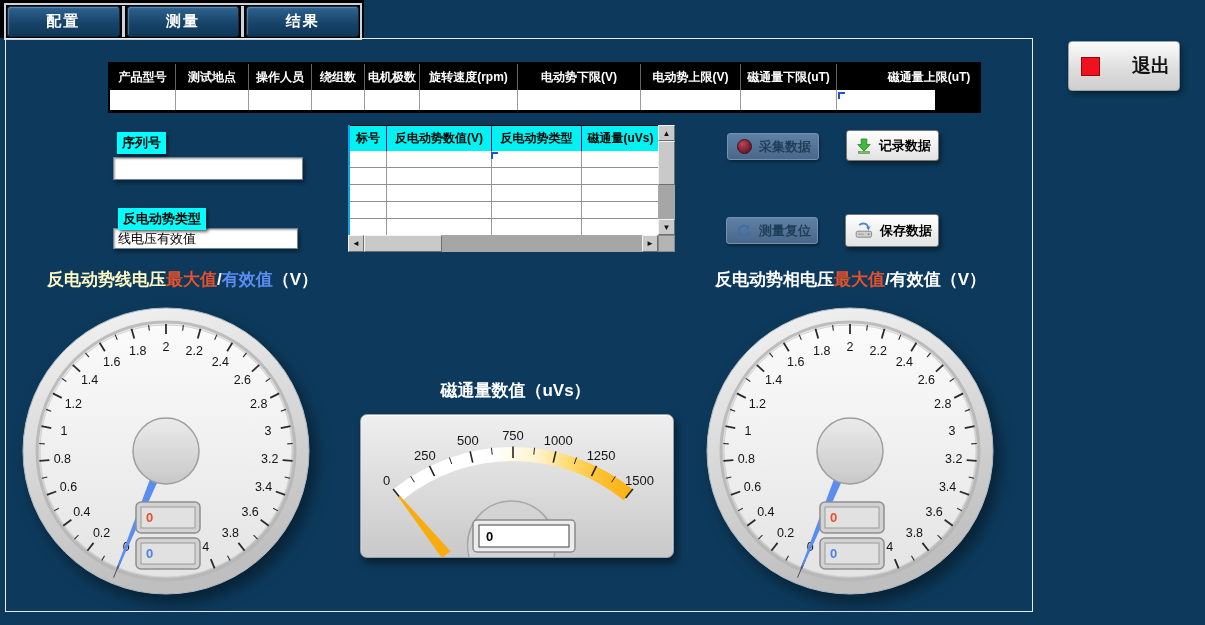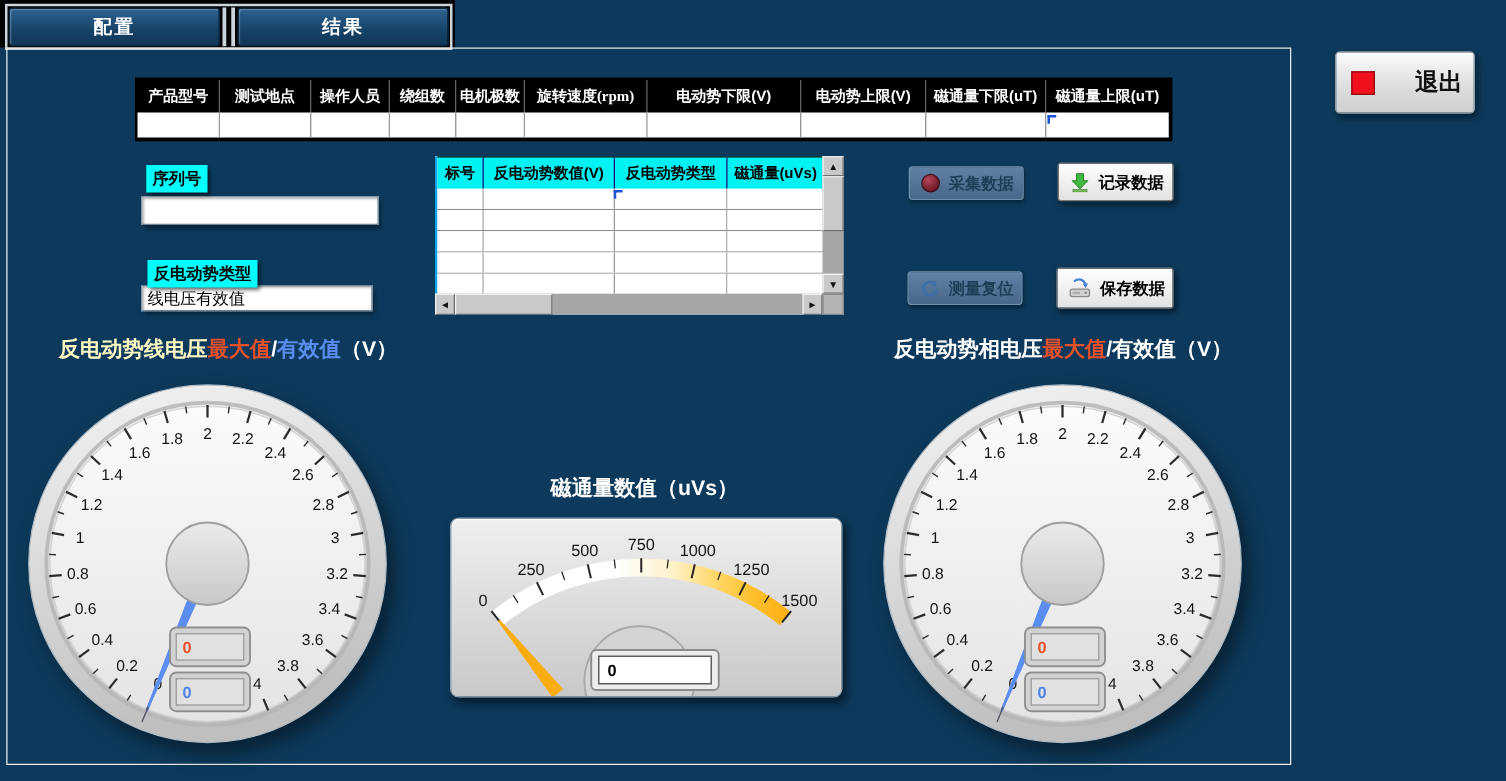--- a/index.html
+++ b/index.html
@@ -75,42 +75,43 @@
   svg text{font-family:"Liberation Sans","DejaVu Sans",sans-serif;}
 </style>
 </head>
 <body>
 
 <div class="screen">
   <div class="top-strip"></div>
   <div class="tab-frame" id="tab-bar">
       <div class="tab-btn">配置</div>
       <div class="tab-div"></div>
+      <div class="tab-btn">测量</div>
       <div class="tab-div"></div>
       <div class="tab-btn">结果</div>
     </div>
   <div class="main-panel"></div>
 
   <button class="exit-btn">
     <span class="exit-square"></span>
     <span class="exit-label">退出</span>
   </button>
 
   <div class="config-table" id="config-table">
       <div class="ct-header">
         <div class="ct-hcell" style="width: 66px;">产品型号</div>
         <div class="ct-hcell" style="width: 73px;">测试地点</div>
         <div class="ct-hcell" style="width: 63px;">操作人员</div>
         <div class="ct-hcell" style="width: 53px;">绕组数</div>
         <div class="ct-hcell" style="width: 55px;">电机极数</div>
-        <div class="ct-hcell" style="width: 98px; font-family: Liberation Serif, serif;">旋转速度(rpm)</div>
+        <div class="ct-hcell" style="width: 98px;">旋转速度(rpm)</div>
         <div class="ct-hcell" style="width: 123px;">电动势下限(V)</div>
         <div class="ct-hcell" style="width: 100px;">电动势上限(V)</div>
         <div class="ct-hcell" style="width: 96px;">磁通量下限(uT)</div>
-        <div class="ct-hcell" style="width: 98px;">磁通量上限(uT)</div>
+        <div class="ct-hcell" style="width: 98px; margin-left: 43px;">磁通量上限(uT)</div>
       </div>
       <div class="ct-row">
         <div class="ct-cell" style="width: 66px;"></div>
         <div class="ct-cell" style="width: 73px;"></div>
         <div class="ct-cell" style="width: 63px;"></div>
         <div class="ct-cell" style="width: 53px;"></div>
         <div class="ct-cell" style="width: 55px;"></div>
         <div class="ct-cell" style="width: 98px;"></div>
         <div class="ct-cell" style="width: 123px;"></div>
         <div class="ct-cell" style="width: 100px;"></div>

